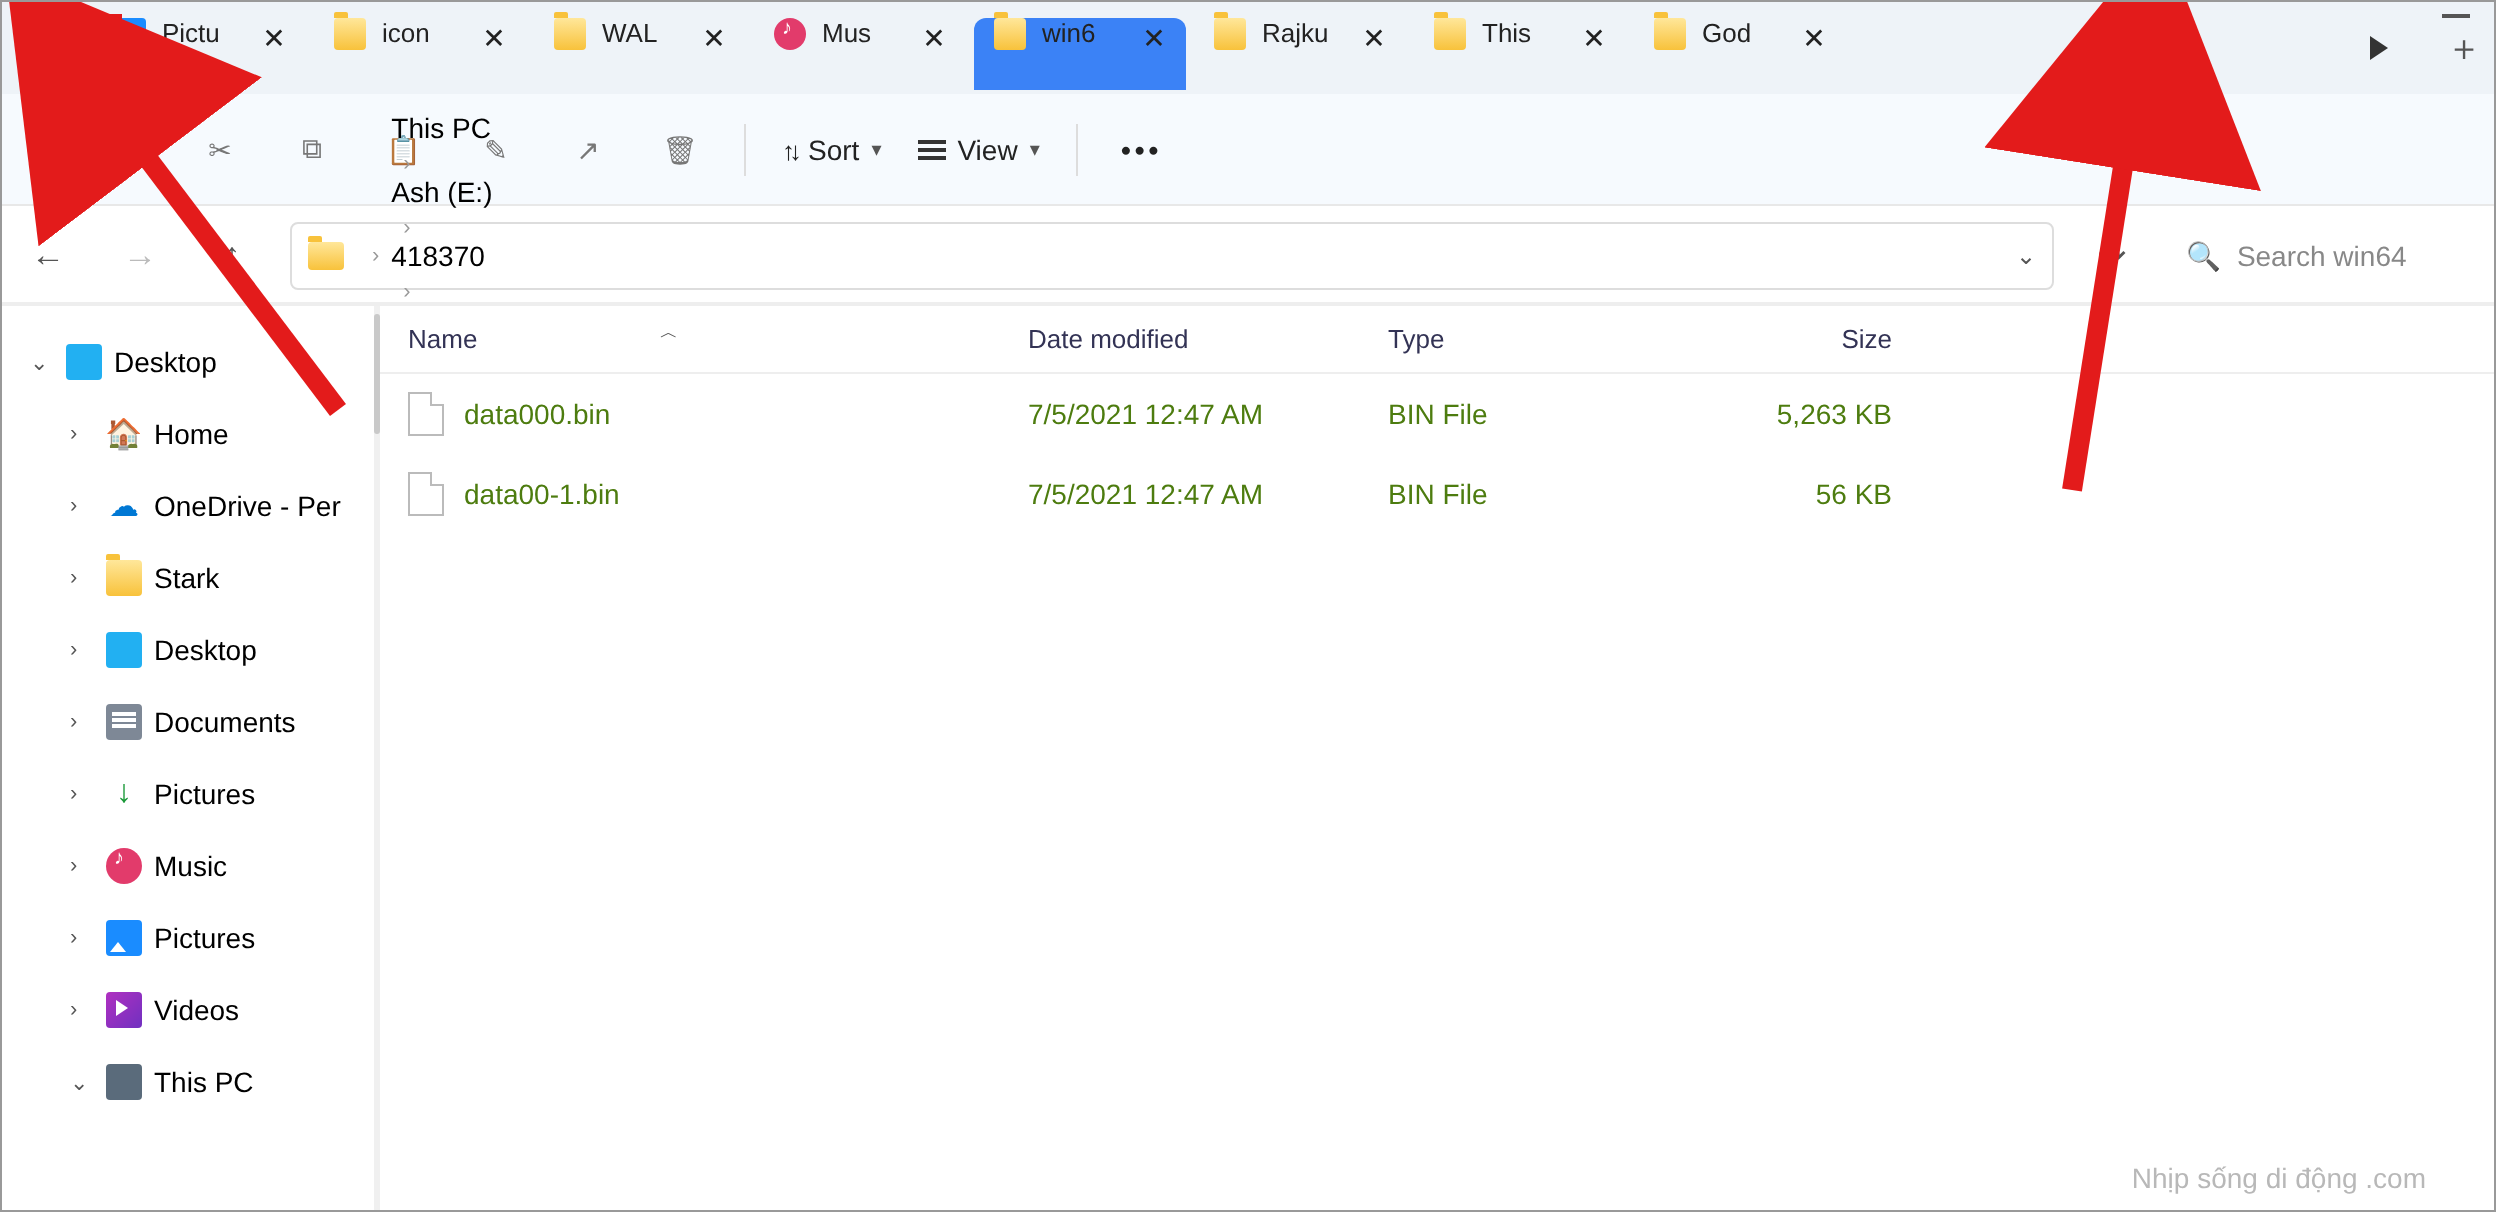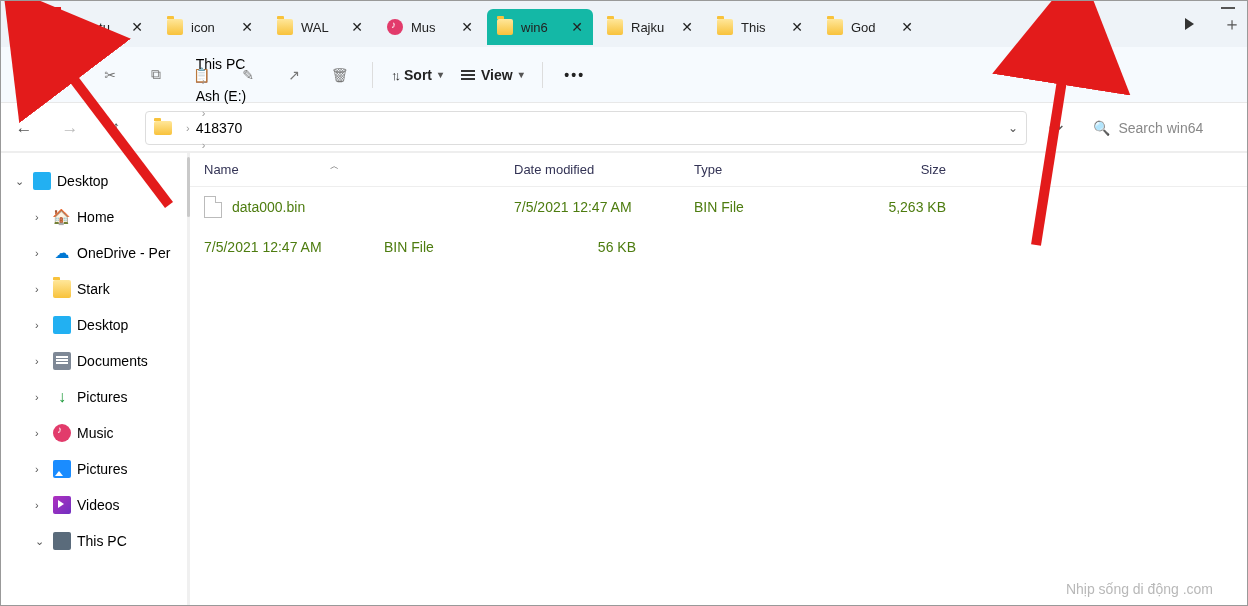--- a/index.html
+++ b/index.html
@@ -4,41 +4,41 @@
 <style>
   * { box-sizing: border-box; font-family: "Segoe UI", Arial, sans-serif; }
   body { margin:0; padding:0; width:1248px; height:606px; background:#fff; overflow:hidden; border:1px solid #999; position:relative; }
   
   .tabstrip { height:46px; background:#eef3f8; display:flex; align-items:center; padding:0; position:relative; }
   .tab-scroll-btn { width:32px; height:32px; display:flex; align-items:center; justify-content:center; color:#333; cursor:pointer; margin:0 6px;}
   .tri-left { width:0; height:0; border-top:6px solid transparent; border-bottom:6px solid transparent; border-right:9px solid #333; }
   .tri-right{ width:0; height:0; border-top:6px solid transparent; border-bottom:6px solid transparent; border-left:9px solid #333; }
   .min-dash { position:absolute; right:12px; top:6px; width:14px; height:2px; background:#555;}
   .tabs { display:flex; flex:1; overflow:hidden; }
-  .tab { display:flex; align-items:center; height:36px; padding:0 6px 0 10px; margin:6px 2px 0 2px; border-radius:6px 6px 0 0; min-width:0; cursor:pointer; font-size:13px; color:#222; }
-  .tab.active { background:#14b8a6; }
+  .tab { display:flex; align-items:flex-start; height:36px; padding:0 6px 0 10px; margin:6px 2px 0 2px; border-radius:6px 6px 0 0; min-width:0; cursor:pointer; font-size:13px; color:#222; }
+  .tab.active { background:#3b82f6; }
   .tab .ticn { width:16px; height:16px; margin-right:8px; flex-shrink:0; }
   .tab .tlabel { white-space:nowrap; overflow:hidden; width:40px; }
   .tab .tclose { width:20px; height:20px; display:flex; align-items:center; justify-content:center; margin-left:6px; color:#222; font-size:14px;}
   .newtab { width:30px; height:30px; display:flex; align-items:center; justify-content:center; color:#555; font-size:18px; cursor:pointer; margin-left:6px;}
   .folder-ic { background:linear-gradient(#ffe79a,#f8c23b); border-radius:2px; position:relative;}
   .folder-ic::before { content:""; position:absolute; top:-3px; left:0; width:7px; height:3px; background:#f8c23b; border-radius:1px 1px 0 0;}
   .pic-ic { background:#1a8cff; border-radius:2px; position:relative;}
   .pic-ic::after{content:""; position:absolute; bottom:2px; left:2px; width:0;height:0;border-left:4px solid transparent;border-right:4px solid transparent;border-bottom:5px solid #fff;}
   .music-ic { background:#e23b6b; border-radius:50%; position:relative;}
   .music-ic::after{content:"♪"; color:#fff; font-size:10px; position:absolute; left:4px; top:0;}
   
   .redbox { position:absolute; border:4px solid #e31b1b; pointer-events:none; }
   .rb1{ left:14px; top:6px; width:46px; height:40px;}
   .rb2{ left:1048px; top:6px; width:46px; height:40px;}
   
   .toolbar { height:56px; background:#f6fafe; border-bottom:1px solid #e8e8e8; display:flex; align-items:center; padding:0 14px; gap:6px; font-size:14px;}
   .tb-btn { width:40px; height:40px; display:flex; align-items:center; justify-content:center; color:#777; border-radius:4px; }
   .tb-sep { width:1px; height:26px; background:#ddd; margin:0 6px;}
-  .tb-label { display:flex; align-items:center; gap:6px; color:#222; padding:0 6px;font-weight:bold;}
+  .tb-label { display:flex; align-items:center; gap:6px; color:#222; padding:0 6px;}
   .chev { font-size:10px; color:#555;}
   .circle-plus { width:22px; height:22px; border:1.6px solid #0067c0; border-radius:50%; display:flex; align-items:center; justify-content:center; color:#0067c0; font-size:14px; margin-right:28px; position:relative;}
   .circle-plus::after{content:""; position:absolute; right:-22px; top:6px; width:0;height:0;border-left:5px solid transparent;border-right:5px solid transparent;border-top:6px solid #555;}
   .sort-ic::before{content:"↑↓"; font-size:13px; letter-spacing:-3px;}
   .view-ic{display:flex;flex-direction:column;gap:2px}.view-ic span{display:block;width:14px;height:2px;background:#333}
   
   .addrrow { display:flex; align-items:center; gap:12px; padding:8px 12px 6px 6px; }
   .nav-btn { width:34px; height:34px; display:flex; align-items:center; justify-content:center; color:#555; font-size:17px; }
   .addrbar { flex:1; height:34px; border:1px solid #ddd; border-radius:4px; display:flex; align-items:center; padding:0 8px; font-size:14px;}
   .addrbar .folder-ic{width:18px;height:14px;margin-right:8px;}
@@ -255,20 +255,24 @@
         <div class="row">
           <div class="col c-name">
             <span class="file-ic"></span>
             <span>data000.bin</span>
           </div>
   <div class="col c-date">7/5/2021 12:47 AM</div>
   <div class="col c-type">BIN File</div>
   <div class="col c-size">5,263 KB</div>
         </div>
         <div class="row">
+          <div class="col c-name">
+            <span class="file-ic"></span>
+            <span>data00-1.bin</span>
+          </div>
   <div class="col c-date">7/5/2021 12:47 AM</div>
   <div class="col c-type">BIN File</div>
   <div class="col c-size">56 KB</div>
         </div>
       </div>
   </div>
 </div>
 
 <div class="arrow" style="left:38px;top:44px">
   <svg width="160" height="200">

